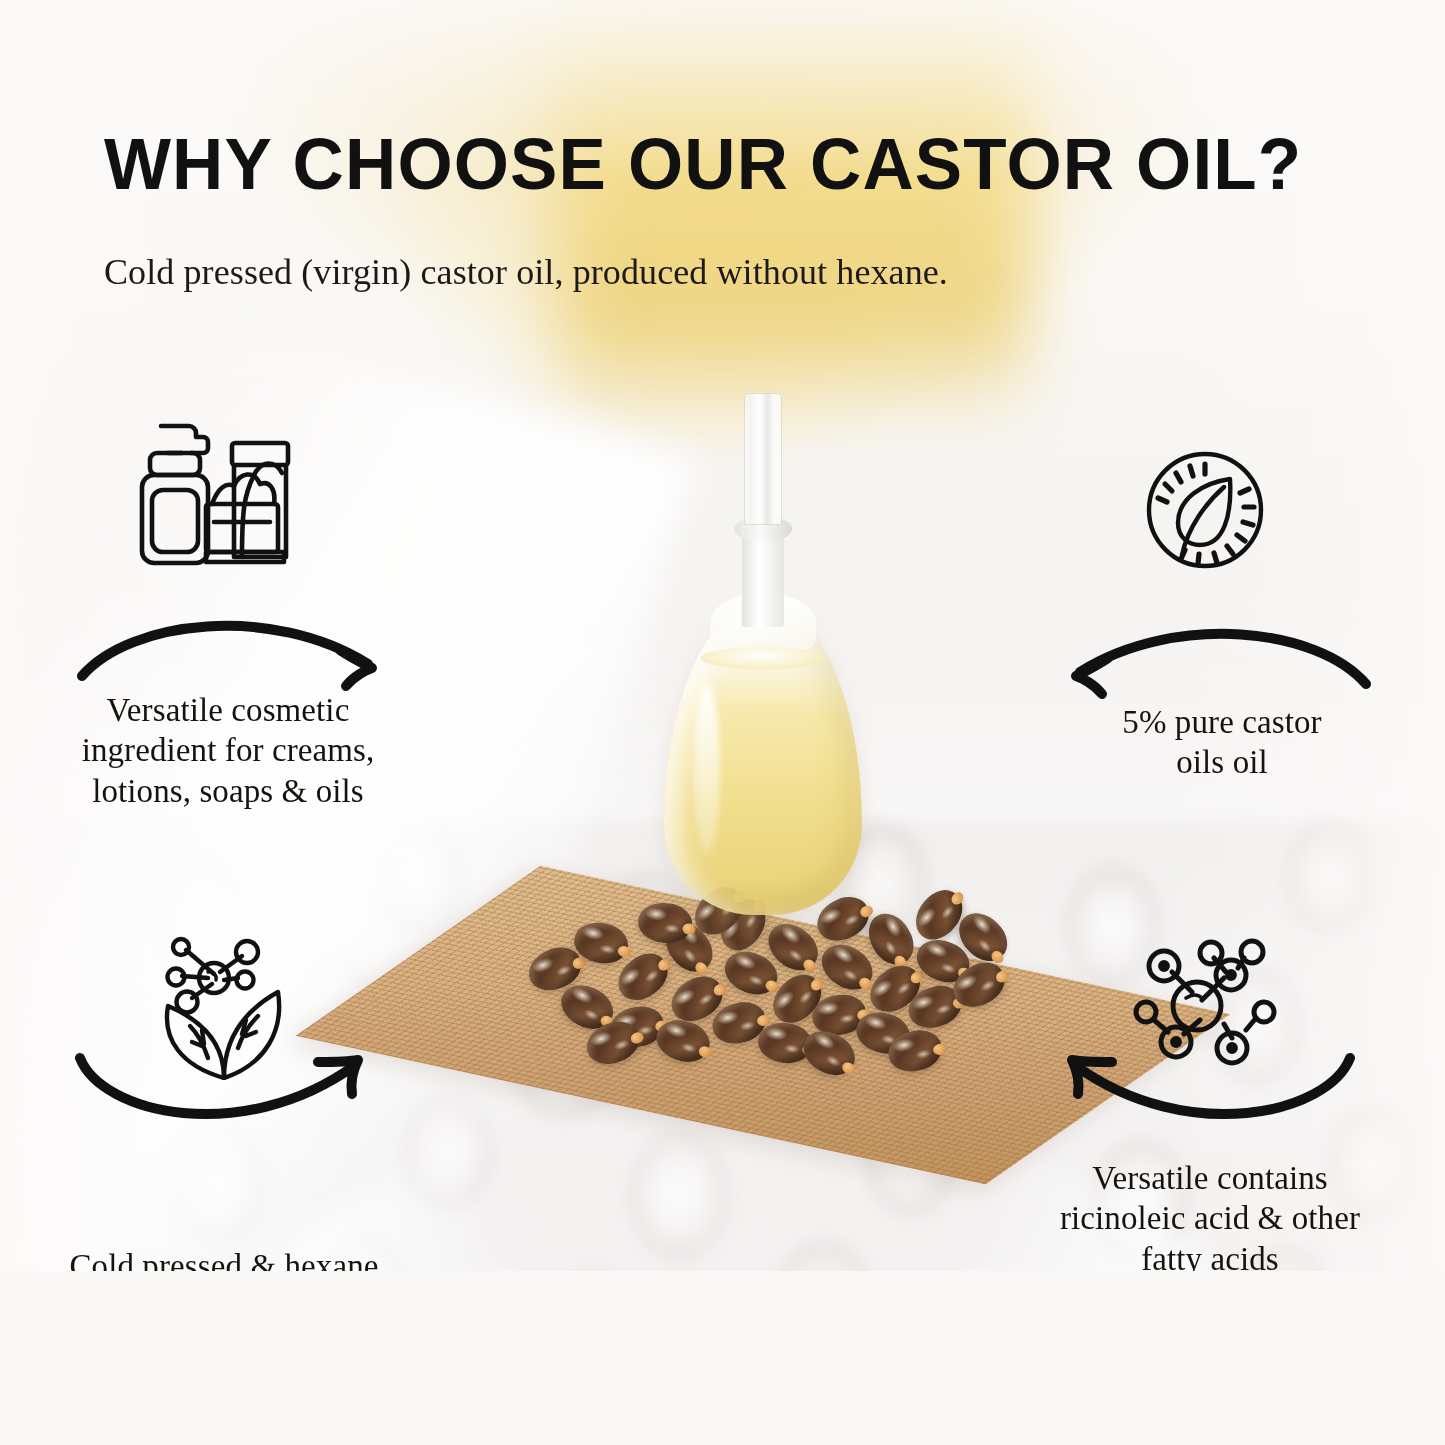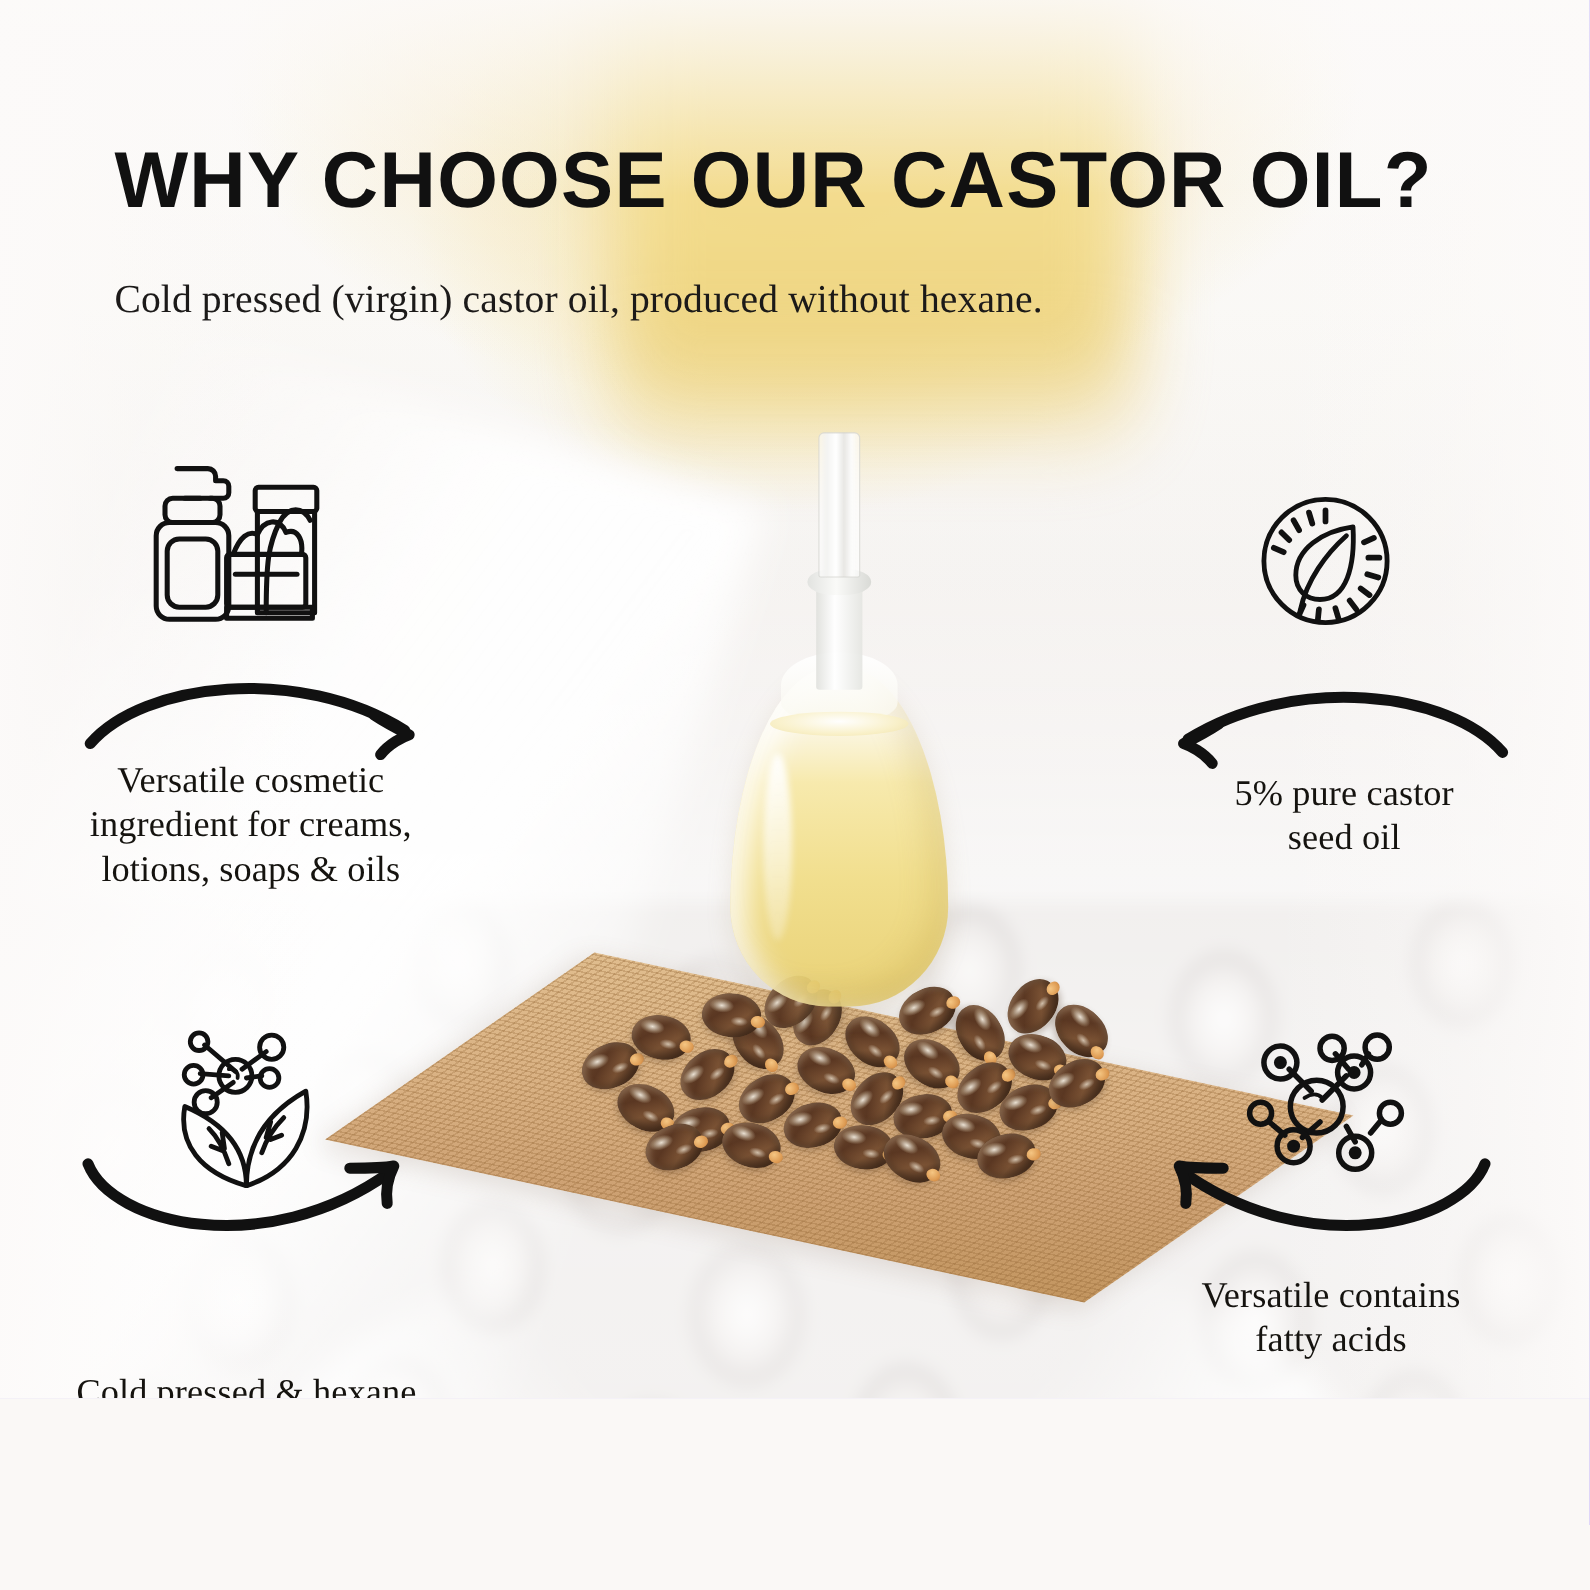--- a/index.html
+++ b/index.html
@@ -7,21 +7,21 @@
   body {
     font-family: "Liberation Serif", "DejaVu Serif", serif;
     background:#faf8f6;
     overflow:hidden;
   }
 
   #infographic {
     position:relative;
     width:1445px; height:1271px;
     overflow:hidden;
-    background:#c4b5fd;
+    background:#4d7c0f;
   }
 
   
   .bg-base{
     position:absolute; inset:0;
     background:
       radial-gradient(ellipse 46% 30% at 50% 6%, #f0dfa8 0%, rgba(244,229,186,.55) 45%, rgba(250,246,240,0) 78%),
       radial-gradient(ellipse 30% 26% at 50% 16%, rgba(245,220,138,.85) 0%, rgba(246,232,175,.35) 55%, rgba(252,249,244,0) 80%),
       linear-gradient(180deg,#fcfaf8 0%, #faf8f5 22%, #f3f0ee 52%, #eeeceb 72%, #f1efee 100%);
   }
@@ -336,21 +336,21 @@
       </svg>
     </span>
     <span class="arrow" style="left:1052px; top:614px;">
       <svg width="320" height="88" viewBox="0 0 320 88" fill="none" stroke="#111" stroke-width="10" stroke-linecap="round" stroke-linejoin="round">
         <path d="M314 70 C266 14, 124 -2, 28 58"></path>
         <path d="M56 44 C44 52, 32 58, 24 62 C30 64, 42 70, 50 80"></path>
       </svg>
     </span>
     <div class="ftext" style="left:1022px; top:702px; width:400px;">
       <div>5% pure castor</div>
-      <div>seed oil</div>
+      <div>oils oil</div>
     </div>
   </div>
 
   <div class="feature" style="left:0; top:0;">
     <span class="icon" style="left:146px; top:928px;">
       <svg width="162" height="152" viewBox="0 0 162 152" fill="none" stroke="#111" stroke-width="4.4" stroke-linecap="round" stroke-linejoin="round">
         <path d="M40 22 L68 46 M96 28 L74 44 M36 48 L62 50 M46 70 L66 56 M92 50 L78 52"></path>
         <circle cx="68" cy="50" r="15"></circle>
         <path d="M62 44 c5 -1 9 3 8 8" stroke-width="3.4"></path>
         <circle cx="35" cy="19" r="8"></circle>
@@ -397,18 +397,19 @@
       </svg>
     </span>
     <span class="arrow" style="left:1058px; top:1048px;">
       <svg width="300" height="110" viewBox="0 0 300 110" fill="none" stroke="#111" stroke-width="10" stroke-linecap="round" stroke-linejoin="round">
         <path d="M292 10 C270 66, 130 98, 18 18"></path>
         <path d="M54 14 C38 14, 24 14, 14 12 C18 20, 22 32, 20 46"></path>
       </svg>
     </span>
     <div class="ftext" style="left:1000px; top:1158px; width:420px;">
       <div>Versatile contains</div>
+      <div>ricinoleic acid &amp; other</div>
       <div>fatty acids</div>
     </div>
   </div>
 
 
 </div>
 
 </body></html>

